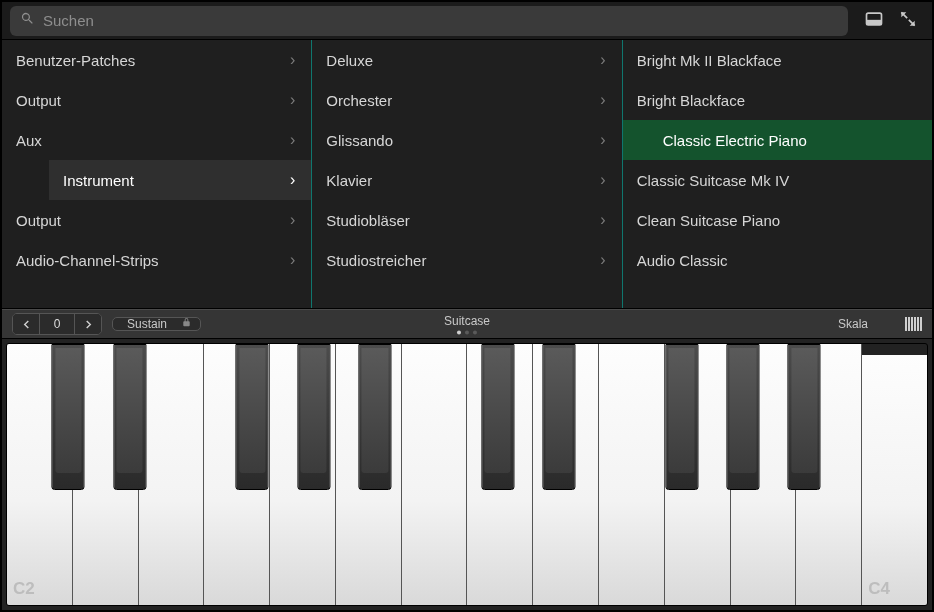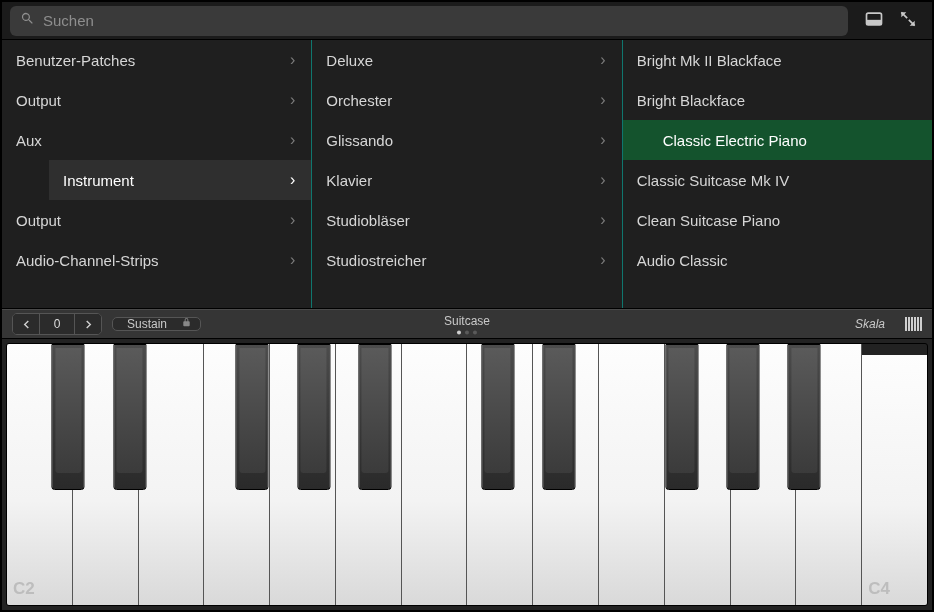--- a/index.html
+++ b/index.html
@@ -28,21 +28,21 @@
   .stepper { display:flex; align-items:stretch; height:22px; border:1px solid #555; border-radius:5px; overflow:hidden; background:#2b2b2b;}
   .stepper > div { display:flex; align-items:center; justify-content:center; }
   .stepper .btn { width:26px; background:#2b2b2b; color:#ccc; cursor:pointer; }
   .stepper .val { width:36px; background:#2b2b2b; color:#ddd; border-left:1px solid #555; border-right:1px solid #555; font-size:12px;}
   .sustain { display:flex; align-items:center; height:14px; border:1px solid #555; border-radius:5px; background:#2b2b2b; padding:0 8px 0 14px; gap:14px; font-size:12px;}
   .sustain svg { width:11px; height:11px; fill:#888; }
   .center { position:absolute; left:50%; top:50%; transform:translate(-50%,-50%); text-align:center; }
   .center .dots { display:flex; gap:4px; justify-content:center; margin-top:3px;}
   .center .dot { width:4px; height:4px; border-radius:50%; background:#5a5a5a;}
   .center .dot.on { background:#cfcfcf;}
-  .right { margin-left:auto; display:flex; align-items:center; gap:20px;font-style:italic;}
+  .right { margin-left:auto; display:flex; align-items:center; gap:37px;}
   .kbicon { display:flex; gap:1px; align-items:flex-end;}
   .kbicon span { width:2px; height:14px; background:#cfcfcf;}
   
   .keys { flex:1; position:relative; background:#222; padding:4px; }
   .keysinner { position:relative; width:100%; height:100%; border:1px solid #000; border-radius:3px; overflow:hidden;}
   .whites { position:absolute; inset:0; display:flex; }
   .white { flex:1; background:linear-gradient(#fdfdfd 0%, #f3f3f3 60%, #d9d9d9 100%); border-right:1px solid #555; position:relative;}
   .white:last-child { border-right:none;margin-top:11px; }
   .white .lbl { position:absolute; bottom:6px; left:6px; font-size:17px; font-weight:700; color:#bdbdbd; }
   .black { position:absolute; top:0; width:3.6%; height:56%; transform:translateX(-50%);}

